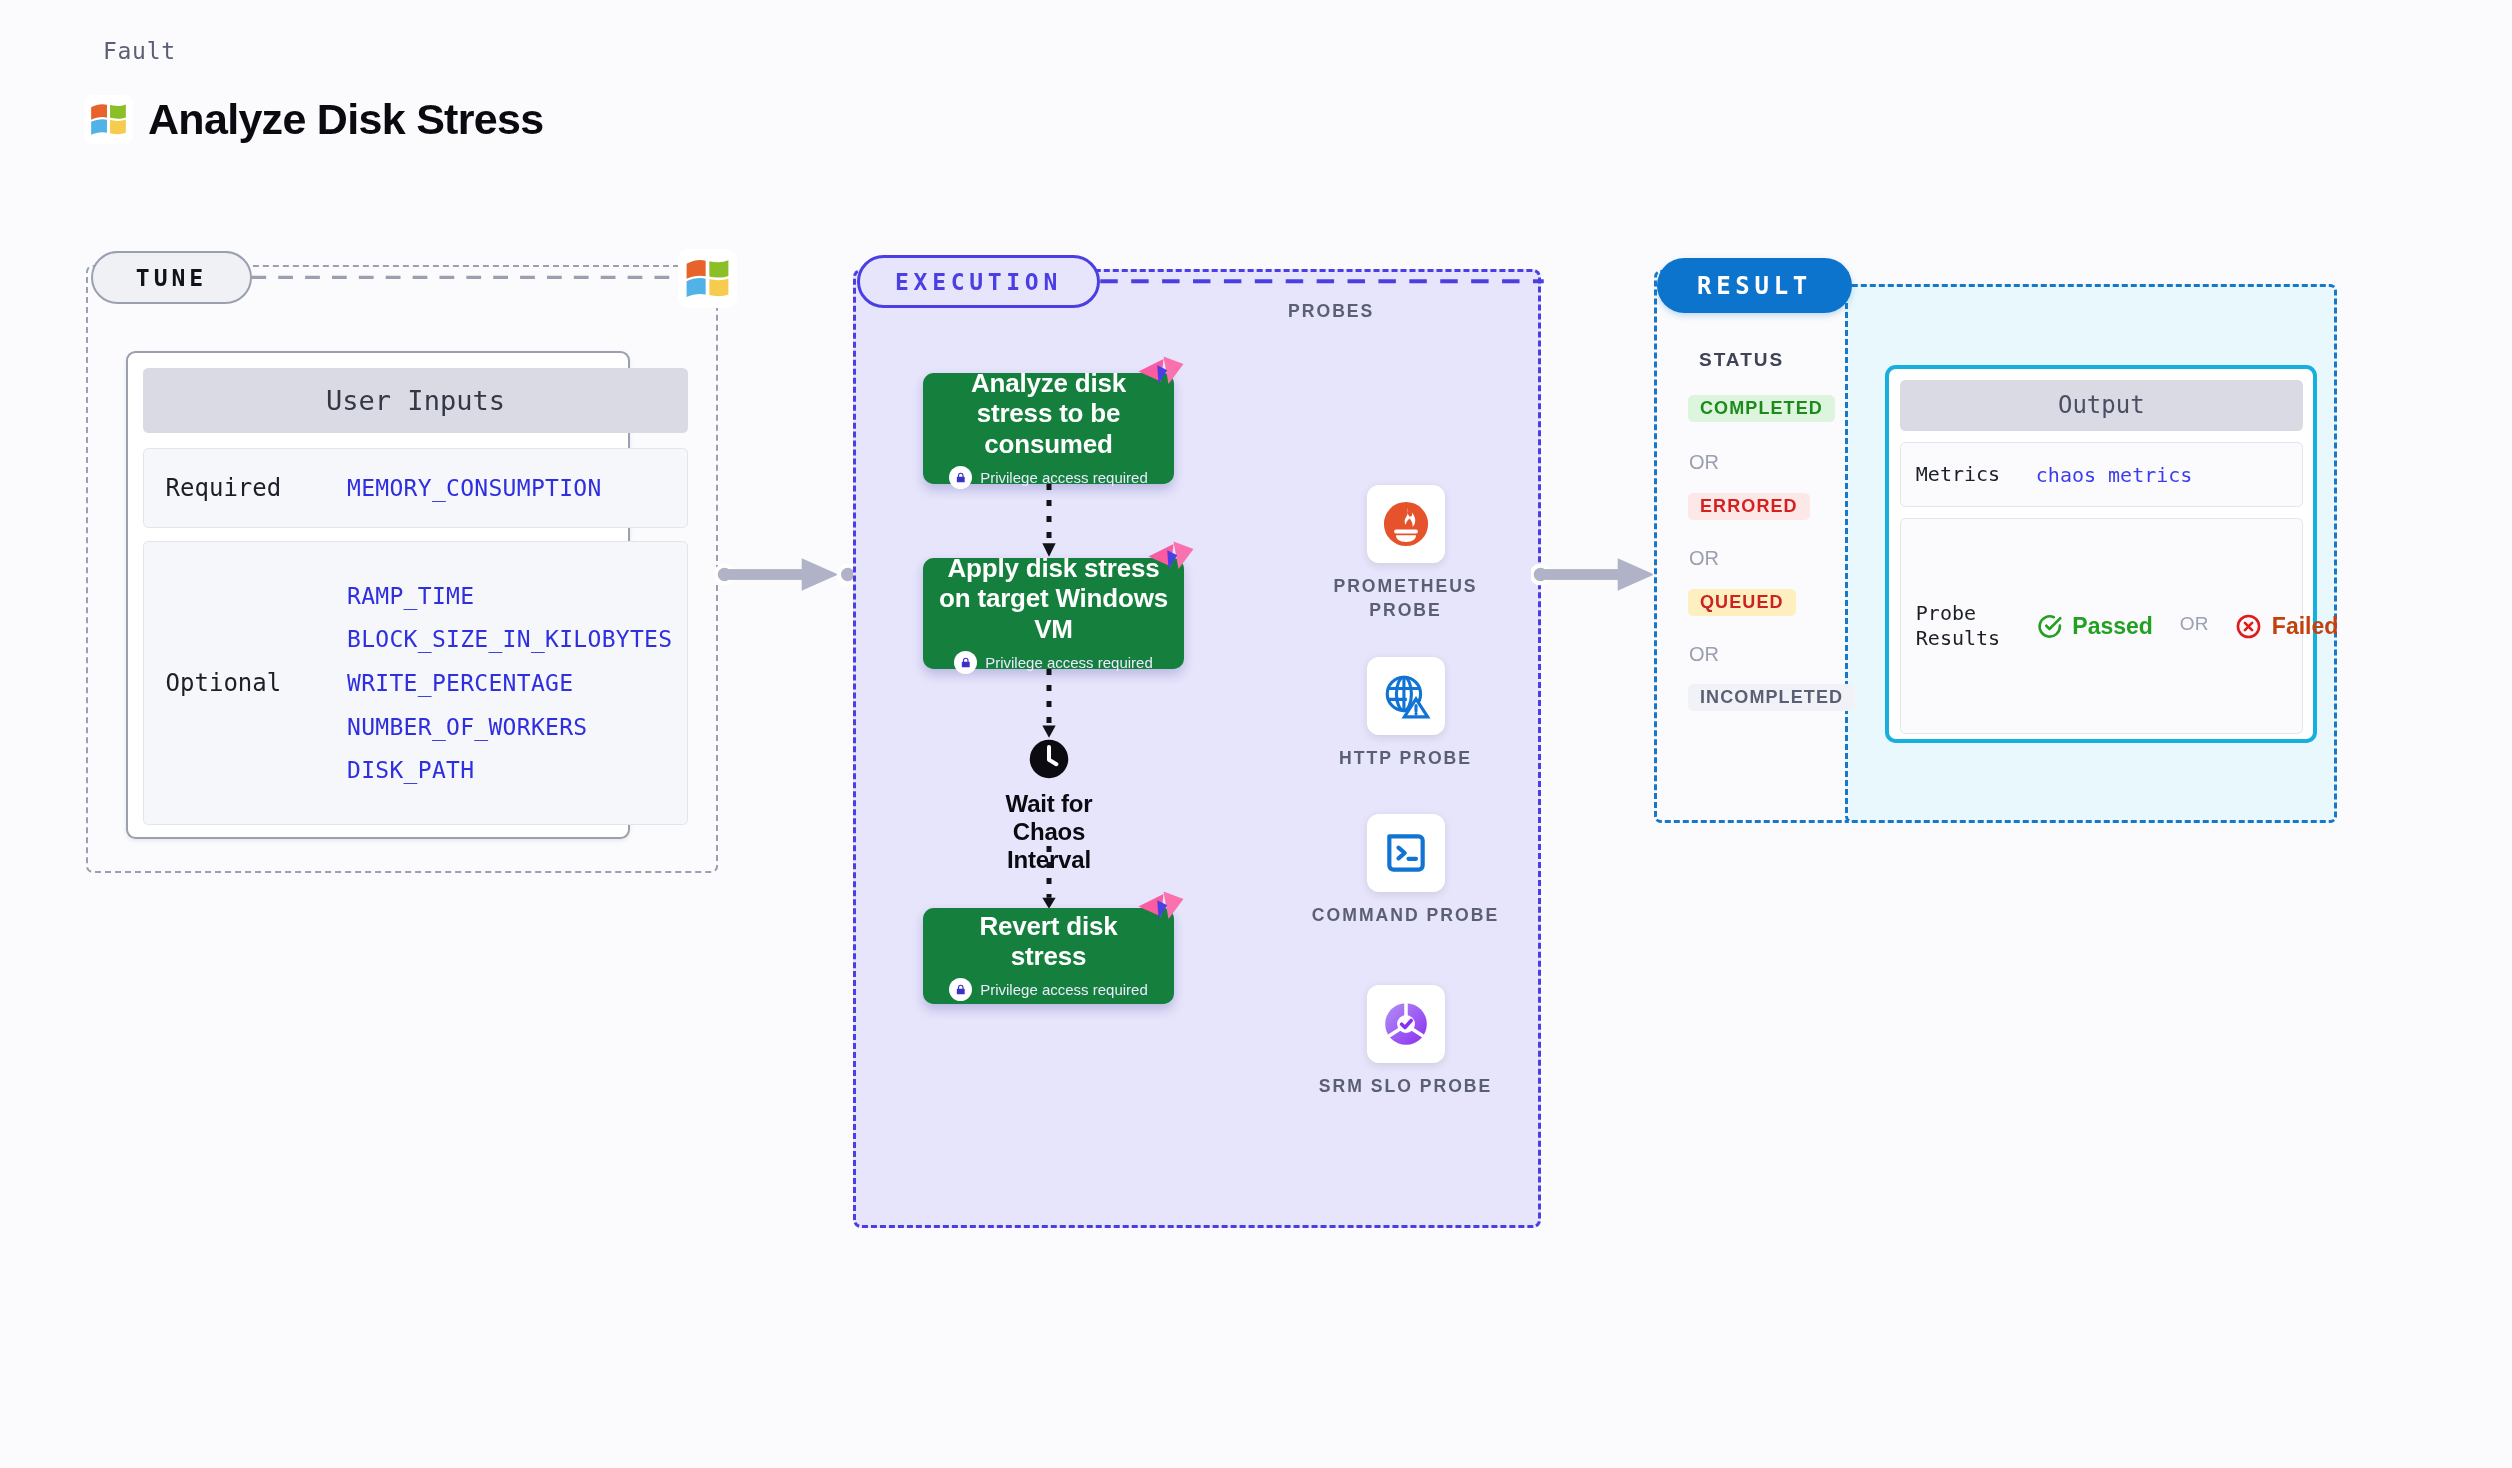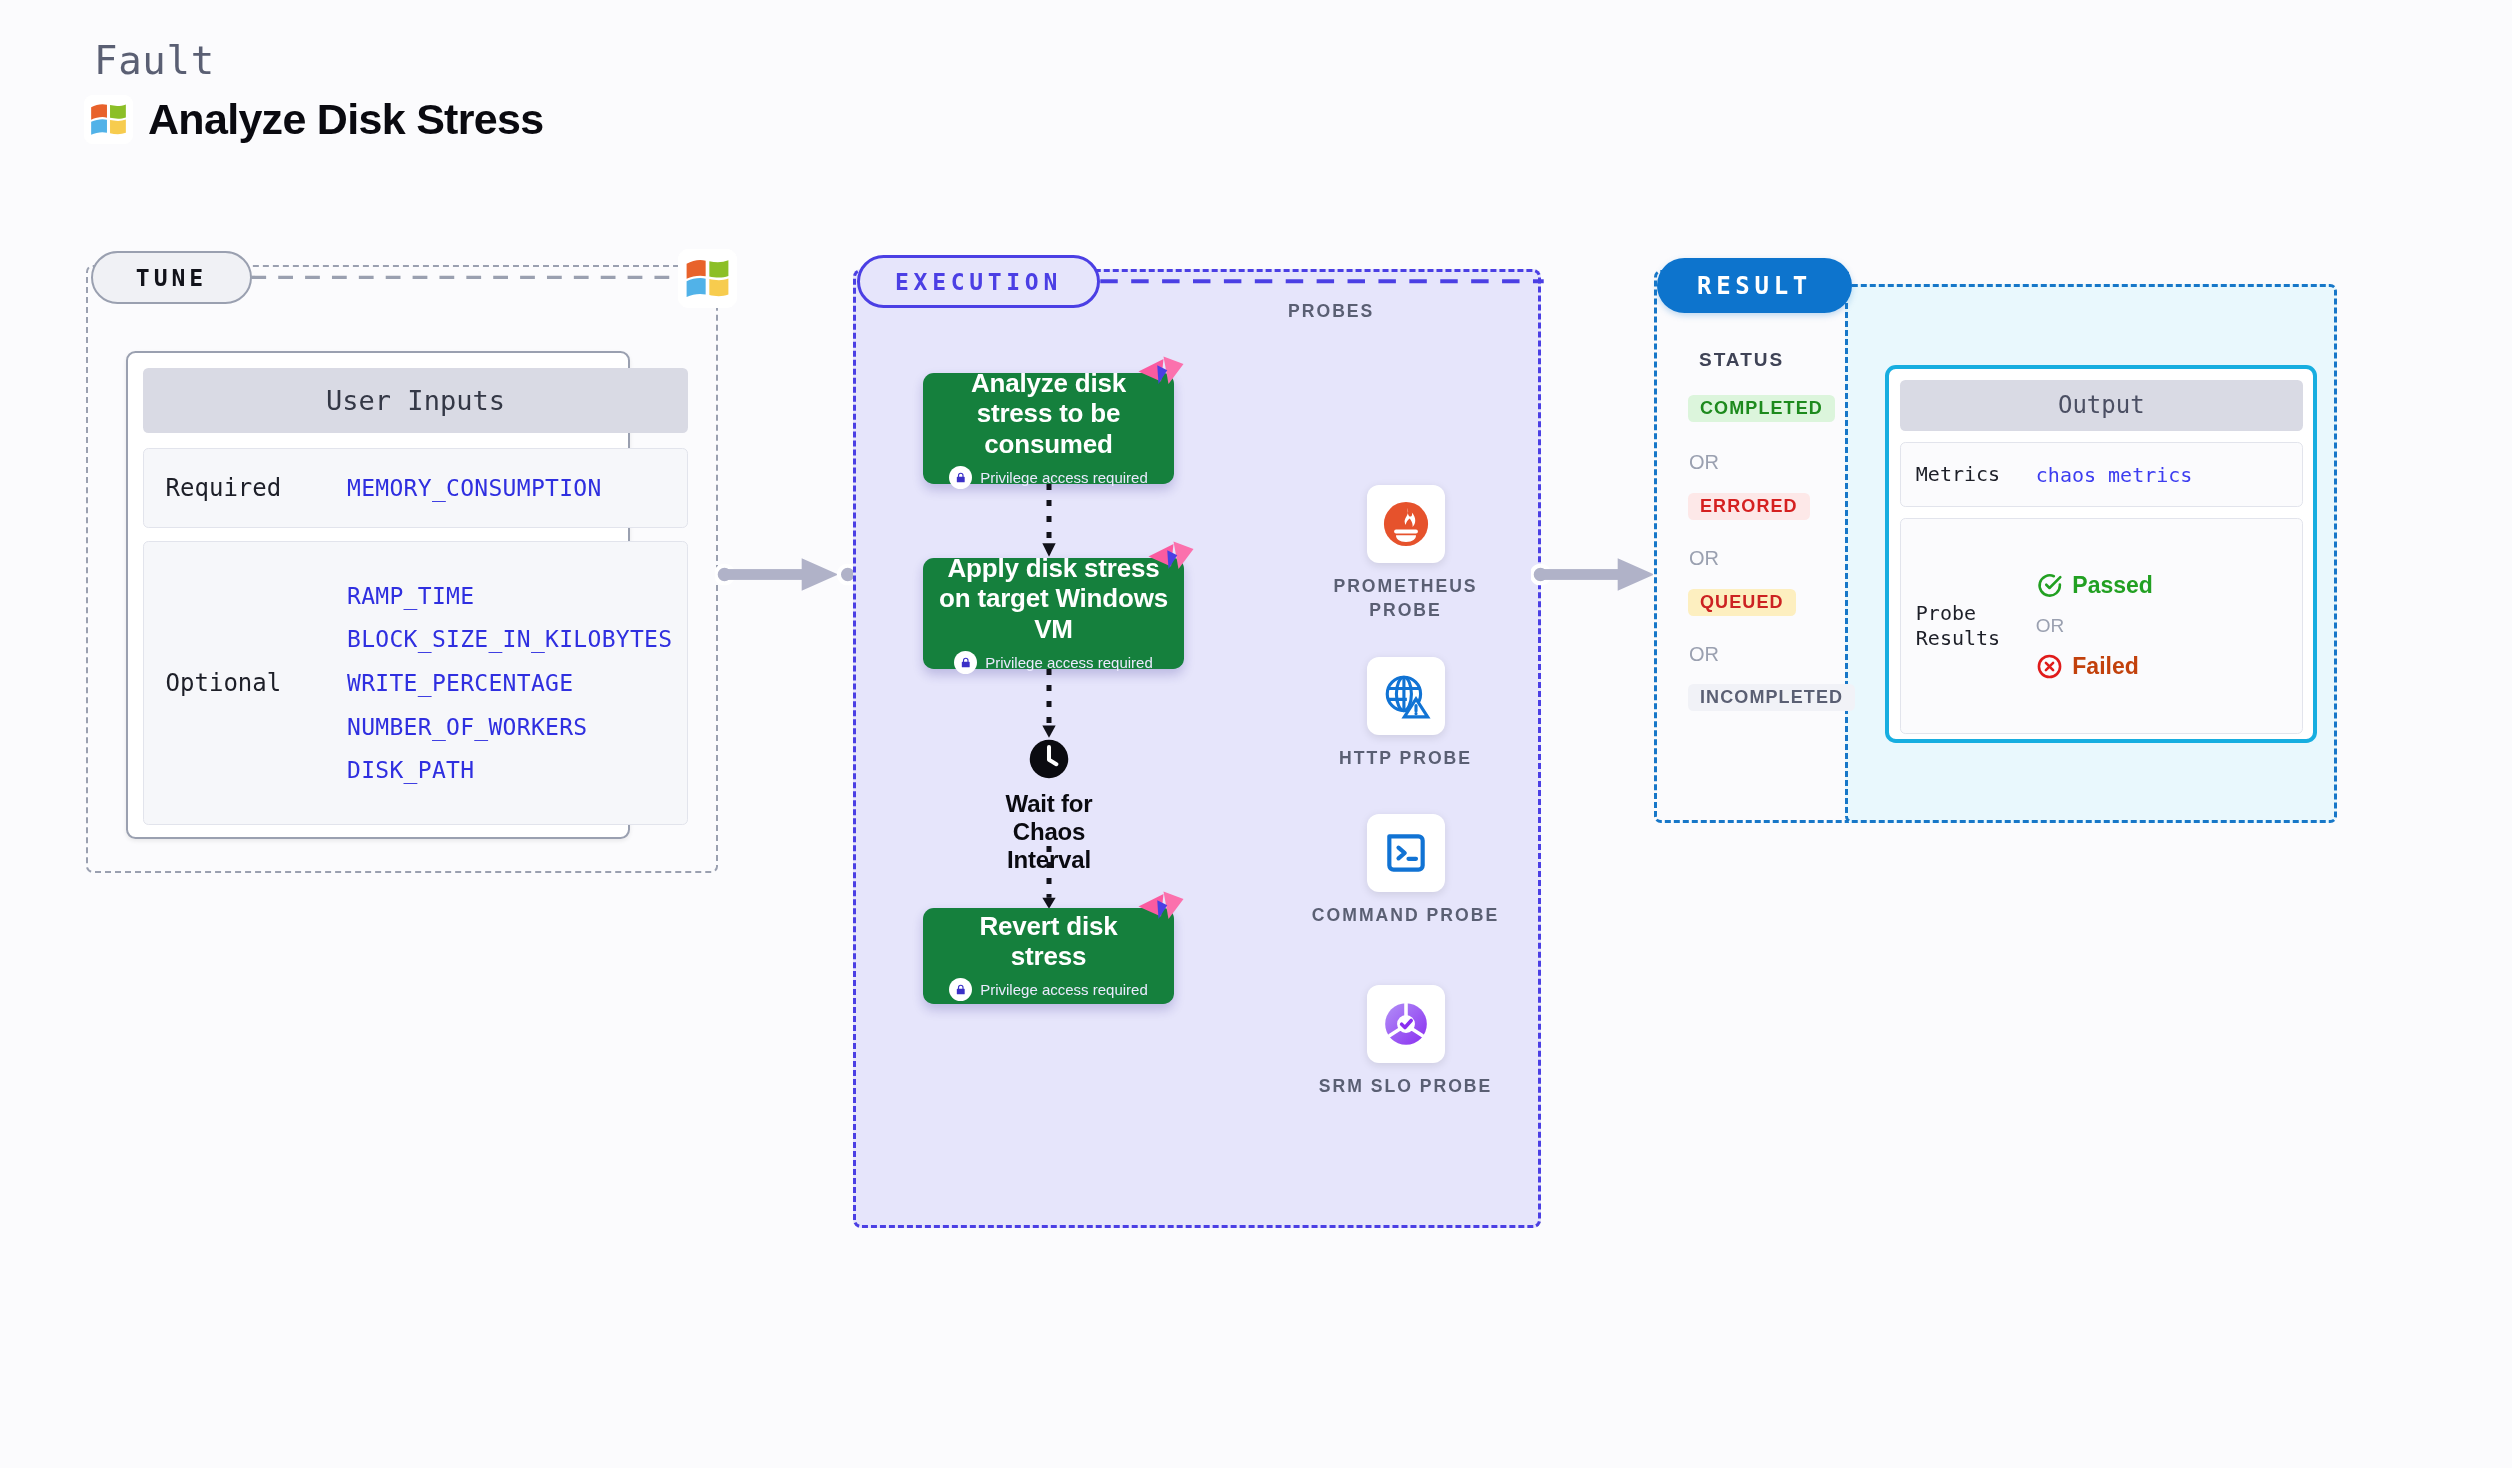--- a/index.html
+++ b/index.html
@@ -7,23 +7,23 @@
     width: 2512px;
     height: 1468px;
     background: #fbfbfd;
     font-family: "Liberation Sans", sans-serif;
     overflow: hidden;
   }
   .stage { position: relative; width: 2512px; height: 1468px; }
 
   
   .hdr-fault {
-    position: absolute; left: 94px; top: 38px;
+    position: absolute; left: 103px; top: 38px;
     font-family: "DejaVu Sans Mono", monospace;
-    font-size: 39px; color: #5a5f73; letter-spacing: 0.7px;
+    font-size: 23px; color: #5a5f73; letter-spacing: 0.7px;
   }
   .hdr-title-row {
     position: absolute; left: 84px; top: 95px;
     display: flex; align-items: center; gap: 15px;
   }
   .hdr-title {
     font-size: 43px; font-weight: bold; color: #0a0a10;
     letter-spacing: -0.7px;
   }
 
@@ -199,21 +199,21 @@
   }
   .out-row.metrics { top: 73px; width: 403px; height: 65px; }
   .out-row.probes  { top: 149px; width: 403px; height: 216px; }
   .out-lbl {
     font-family: "DejaVu Sans Mono", monospace; font-size: 20px; color: #1d1f28;
     width: 135px; padding-left: 15px; flex: 0 0 auto; line-height: 1.25;
   }
   .out-val {
     font-family: "DejaVu Sans Mono", monospace; font-size: 20px; color: #3d3df0;
   }
-  .pr-stack { display: flex; flex-direction: column; gap: 16px; }
+  .pr-stack { display: flex; flex-direction: row; gap: 27px; }
   .pr-item { display: flex; align-items: center; gap: 9.5px; font-size: 23px; font-weight: bold; }
   .pr-item svg { width: 27px; height: 27px; display: block; flex: 0 0 auto; }
   .pr-or { font-size: 19px; color: #9aa0b0; font-weight: normal; }
 
   
   .bigarrow { position: absolute; }
   .bigarrow svg { display: block; }
 
   
   .leader { position: absolute; height: 2.7px; }

